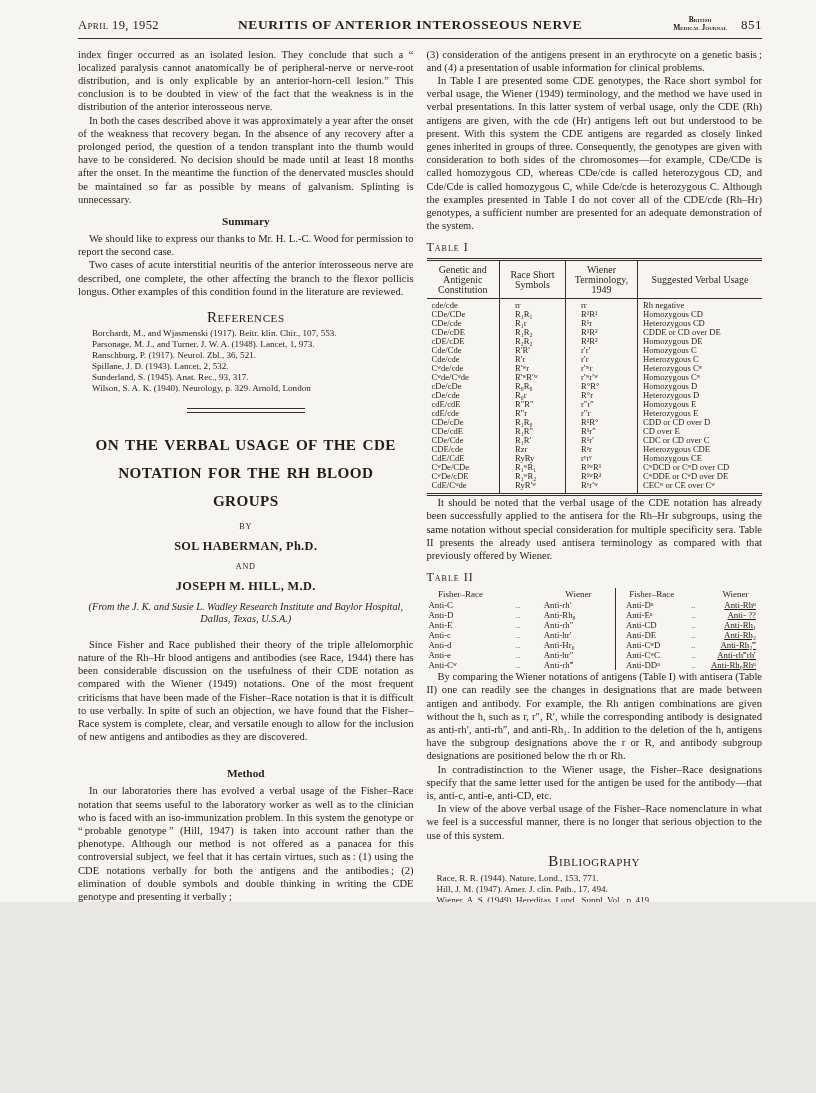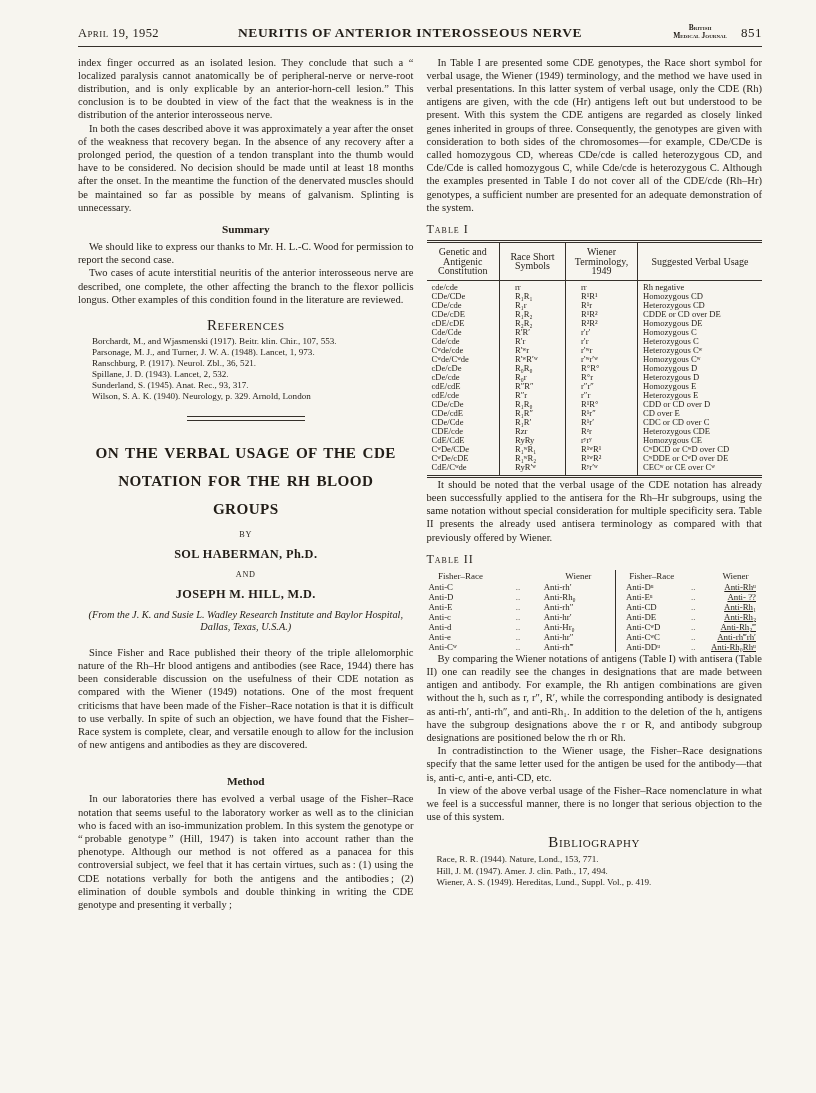--- a/index.html
+++ b/index.html
@@ -1,20 +1,20 @@
 <!DOCTYPE html>
 <html><head>
 <meta charset="utf-8">
 <style>
   html,body{margin:0;padding:0;background:#e9e7e1;}
   .page{
-    width:816px;height:1093px;box-sizing:border-box;
+    width:816px;height:902px;box-sizing:border-box;
     background:#f7f5ef;color:#221d17;
     font-family:"Liberation Serif", serif;
-    padding:24px 54px 0 78px;
+    padding:16px 54px 0 78px;
     position:relative;overflow:hidden;
   }
   
   .hdr{display:flex;align-items:flex-end;justify-content:space-between;
        border-bottom:1px solid #35302a;padding-bottom:5px;}
   .hdr-date{font-variant:small-caps;font-size:12.5px;letter-spacing:.4px;white-space:nowrap;}
   .hdr-title{font-weight:bold;font-size:13.5px;letter-spacing:.6px;white-space:nowrap;
              transform:translateX(-6px);}
   .hdr-right{display:flex;align-items:flex-end;gap:14px;}
   .hdr-journal{font-variant:small-caps;font-weight:bold;font-size:7.5px;line-height:1.1;
@@ -113,20 +113,21 @@
       <div class="a2-author">JOSEPH M. HILL, M.D.</div>
       <div class="a2-affil">(From the J. K. and Susie L. Wadley Research Institute and Baylor Hospital, Dallas, Texas, U.S.A.)</div>
 
       <p class="body ind">Since Fisher and Race published their theory of the triple allelomorphic nature of the Rh–Hr blood antigens and antibodies (see Race, 1944) there has been considerable discussion on the usefulness of their CDE notation as compared with the Wiener (1949) notations.  One of the most frequent criticisms that have been made of the Fisher–Race notation is that it is difficult to use verbally.  In spite of such an objection, we have found that the Fisher–Race system is complete, clear, and versatile enough to allow for the inclusion of new antigens and antibodies as they are discovered.</p>
 
       <div class="h-sec" style="margin-top:24px;">Method</div>
       <p class="body ind">In our laboratories there has evolved a verbal usage of the Fisher–Race notation that seems useful to the laboratory worker as well as to the clinician who is faced with an iso-immunization problem.  In this system the genotype or “ probable genotype ” (Hill, 1947) is taken into account rather than the phenotype.  Although our method is not offered as a panacea for this controversial subject, we feel that it has certain virtues, such as : (1) using the CDE notations verbally for both the antigens and the antibodies ; (2) elimination of double symbols and double thinking in writing the CDE genotype and presenting it verbally ;</p>
     </div>
 
     <div class="col">
+      <p class="body">(3) consideration of the antigens present in an erythrocyte on a genetic basis ; and (4) a presentation of usable information for clinical problems.</p>
       <p class="body ind">In Table I are presented some CDE genotypes, the Race short symbol for verbal usage, the Wiener (1949) terminology, and the method we have used in verbal presentations. In this latter system of verbal usage, only the CDE (Rh) antigens are given, with the cde (Hr) antigens left out but understood to be present.  With this system the CDE antigens are regarded as closely linked genes inherited in groups of three.  Consequently, the genotypes are given with consideration to both sides of the chromosomes—for example, CDe/CDe is called homozygous CD, whereas CDe/cde is called heterozygous CD, and Cde/Cde is called homozygous C, while Cde/cde is heterozygous C.  Although the examples presented in Table I do not cover all of the CDE/cde (Rh–Hr) genotypes, a sufficient number are presented for an adequate demonstration of the system.</p>
 
       <div class="tcap">Table I</div>
       <table class="t1">
         <colgroup>
             <col class="c1">
             <col class="c2">
             <col class="c3">
             <col class="c4">
           </colgroup>

